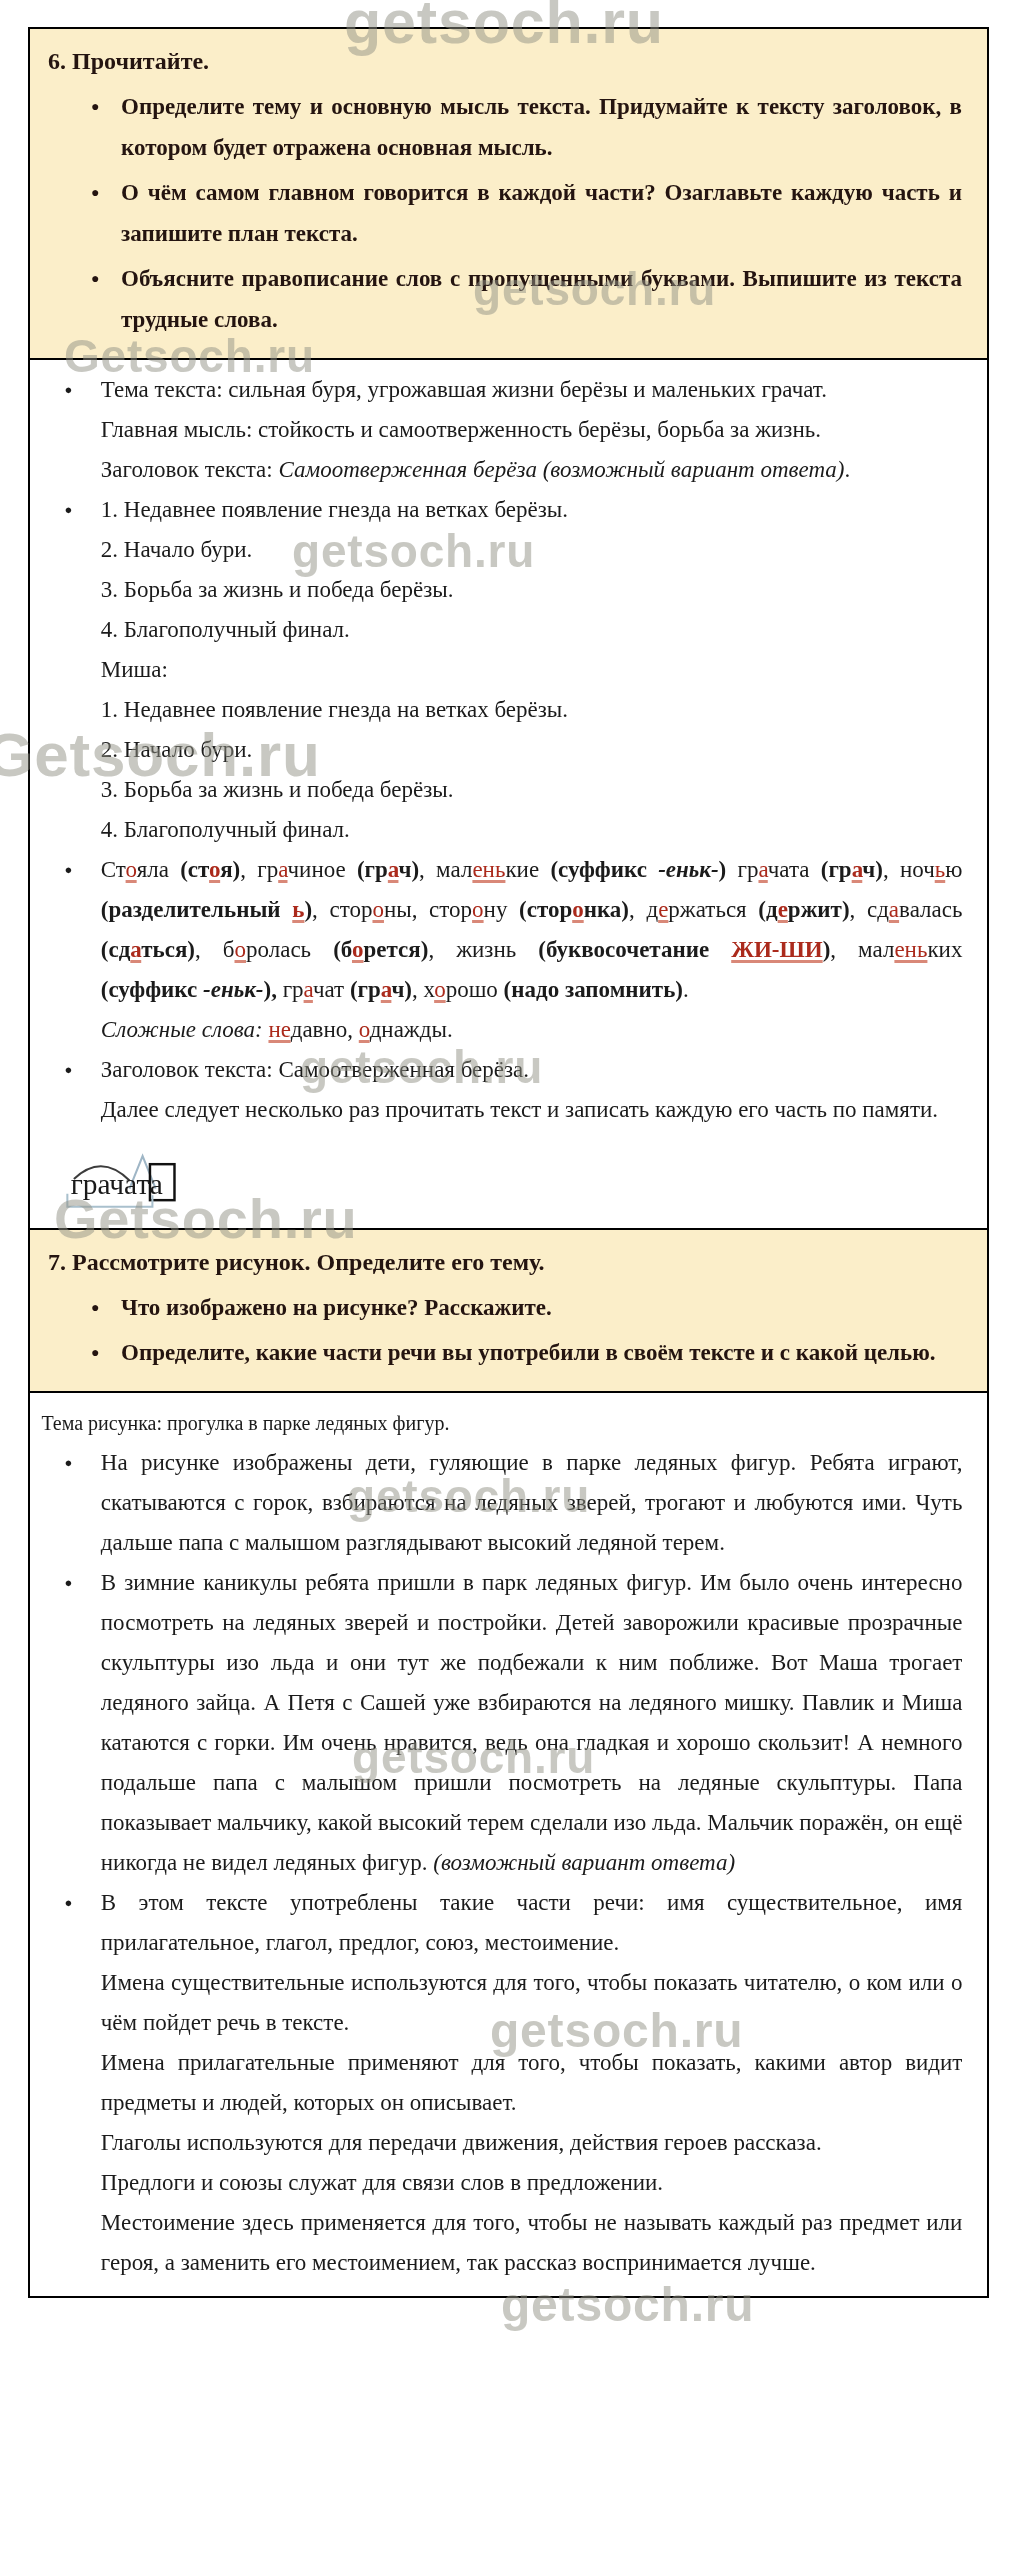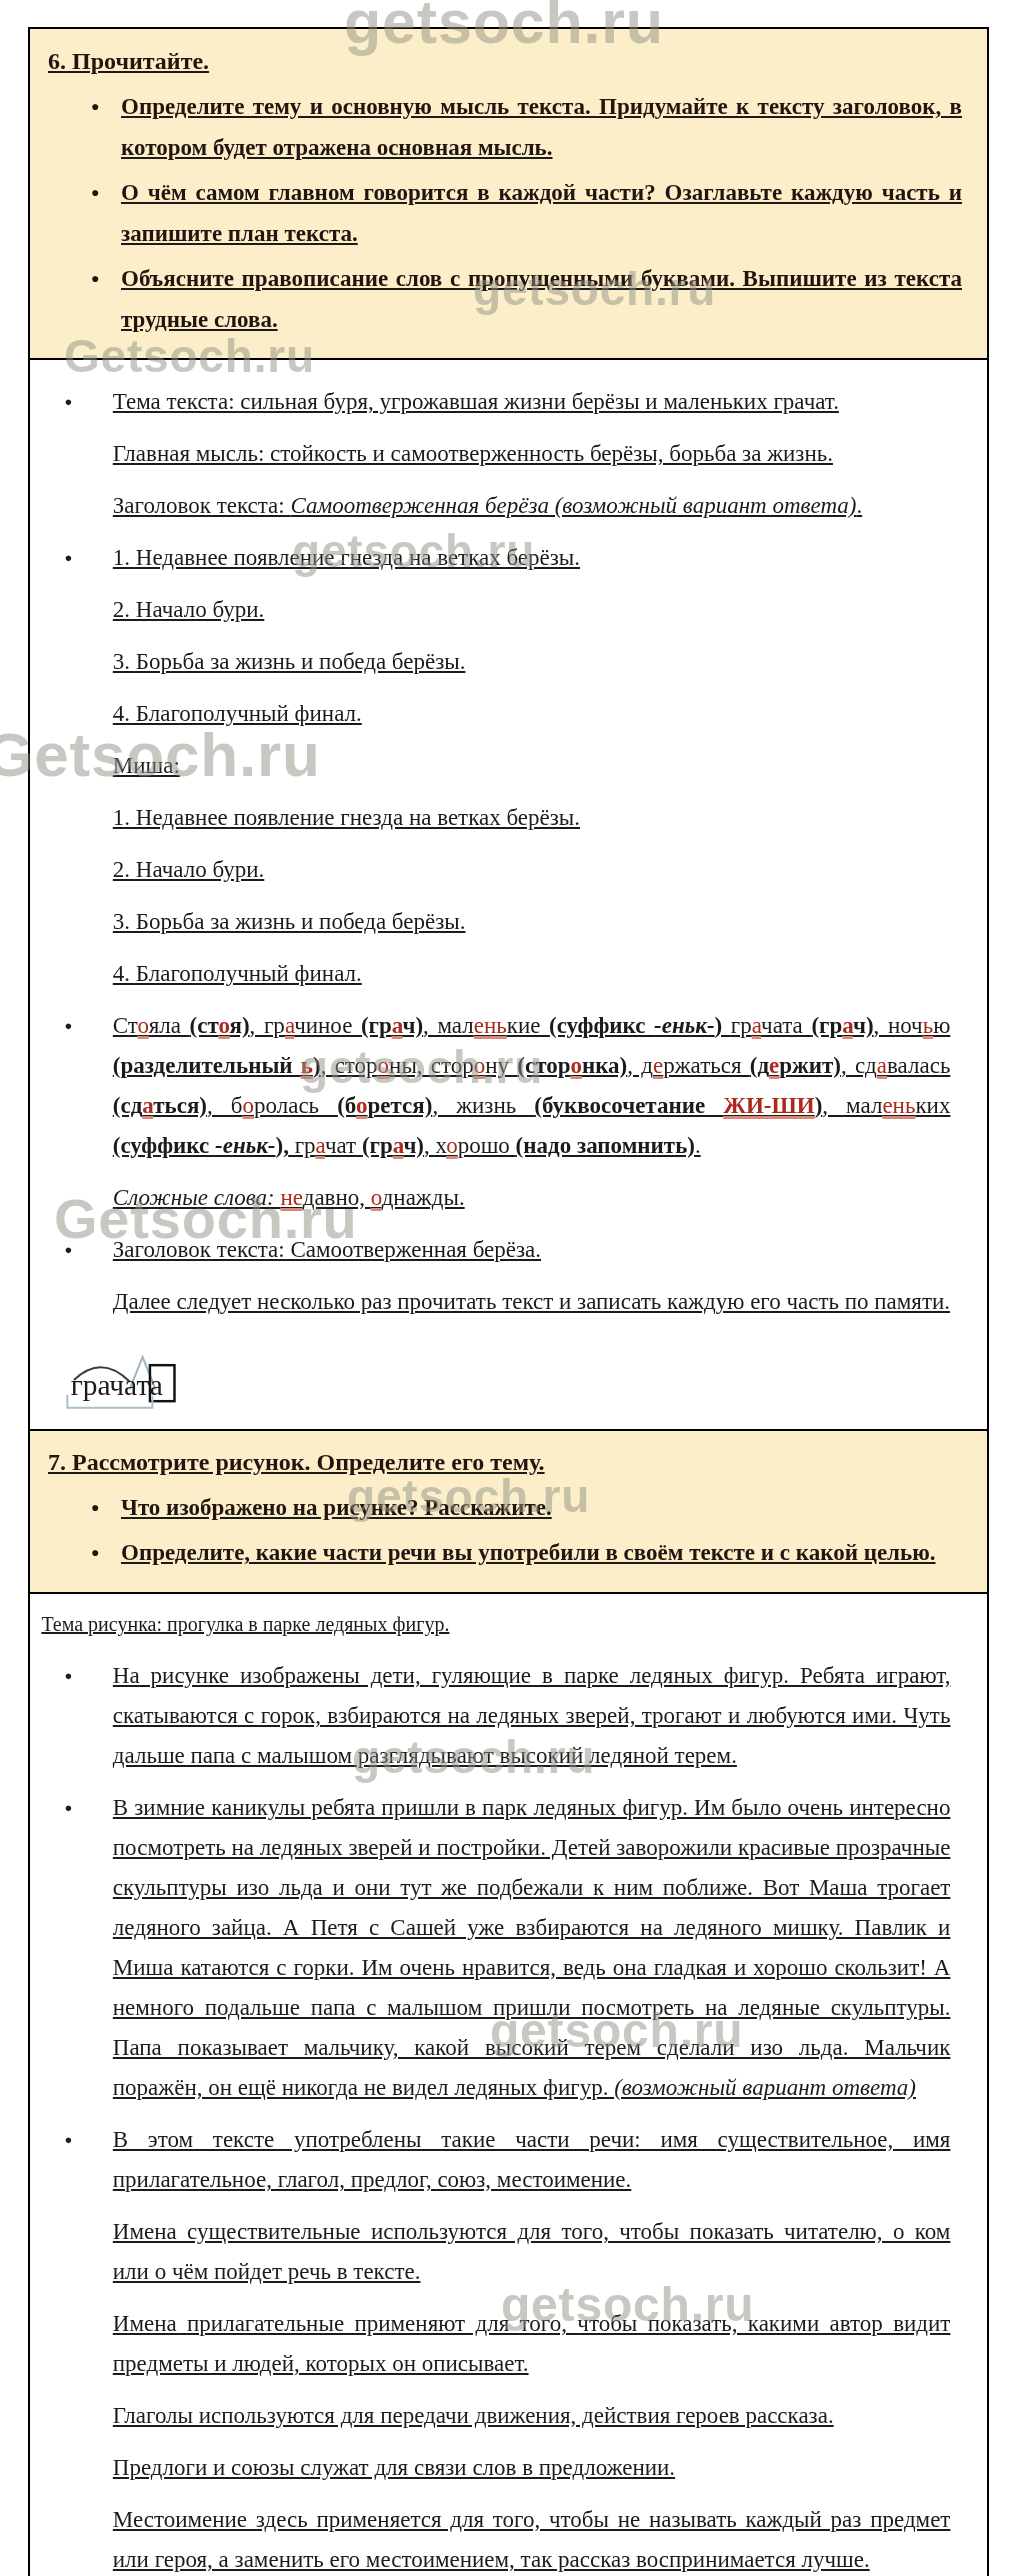--- a/index.html
+++ b/index.html
@@ -3,21 +3,20 @@
 <meta charset="utf-8">
 <style>
   html,body{margin:0;padding:0;background:#fff;}
   .page{
     position:relative;
     width:1017px;height:2576px;
     background:#fff;
     overflow:hidden;
     font-family:"Liberation Serif","DejaVu Serif",serif;
     color:#1b1b1b;
-    text-decoration:underline;
   }
   .doc{position:relative;margin:27px 28px 0 28px;z-index:1;}
 
   
   .qbox{
     background:#fbeec9;
     border:2.5px solid #000;
     padding:11.5px 21px 14.7px 18px;
     color:#241410;
   }
@@ -46,21 +45,21 @@
   .aitem{
     position:relative;margin:0;
     padding-left:61px;
     font-size:23px;line-height:40px;
   }
   .aitem::before{
     content:"\25CF";
     position:absolute;left:24.6px;top:0;
     font-size:13px;line-height:40px;
   }
-  .aline,.apara{margin:12px;font-size:23px;line-height:40px;}
+  .aline,.apara{margin:0;font-size:23px;line-height:40px;}
   .apara{text-align:justify;text-align-last:left;}
   .aintro{margin:0;padding-left:1.6px;font-size:20px;line-height:40px;}
 
   .seg-b{font-weight:bold;}
   .seg-i{font-style:italic;}
   .seg-r{
     color:#ab2a1c;
     text-decoration:underline;
     text-decoration-color:#d98878;
     text-decoration-thickness:2.5px;

